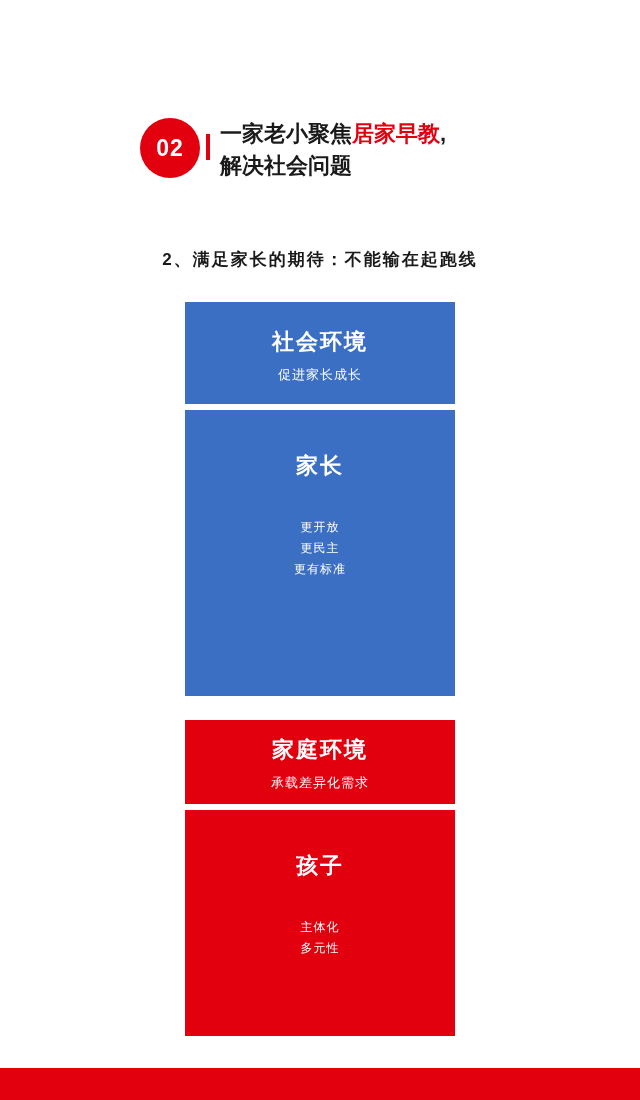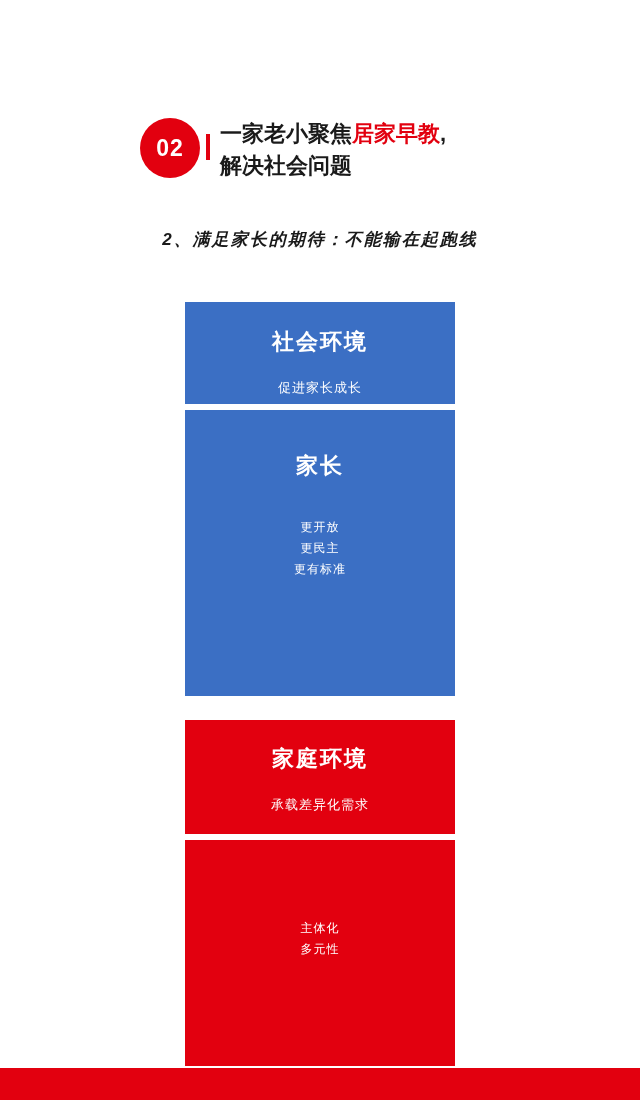--- a/index.html
+++ b/index.html
@@ -56,27 +56,26 @@
   }
   .header-text .hl {
     color: #e2000f;
   }
 
   
   .subtitle {
     position: absolute;
     left: 0;
     right: 0;
-    top: 228px;
+    top: 248px;
     text-align: center;
     font-size: 17px;
     font-weight: bold;
     color: #1a1a1a;
     letter-spacing: 2px;
-    font-style: italic;
   }
 
   
   .stack {
     position: absolute;
     left: 185px;
     top: 302px;
     width: 270px;
   }
   .block {
@@ -87,32 +86,32 @@
     position: relative;
     padding: 0 10px;
   }
   .block.blue { background: #3b6fc4; }
   .block.red  { background: #e2000f; }
 
   .block-gap { height: 6px; background: #ffffff; }
 
   .b-social  { height: 102px; padding-top: 26px; }
   .b-parent  { height: 286px; padding-top: 42px; }
-  .b-family  { height: 114px; padding-top: 25px; }
+  .b-family  { height: 84px; padding-top: 16px; }
   .b-child   { height: 226px; padding-top: 42px; }
 
   .block-title {
     font-size: 22px;
     font-weight: bold;
     letter-spacing: 2px;
     line-height: 1.3;
   }
   .block-sub {
     font-size: 13px;
-    margin-top: 21px;
+    margin-top: 8px;
     letter-spacing: 1px;
     line-height: 1.5;
   }
   .block-list {
     margin-top: 36px;
     font-size: 12px;
     line-height: 1.75;
     letter-spacing: 1px;
   }
   .block-list div { display: block; }
@@ -164,20 +163,21 @@
   <div class="block-gap" style="height:24px"></div>
 
   <div class="block red b-family">
     <div class="block-title">家庭环境</div>
     <div class="block-sub">承载差异化需求</div>
   </div>
 
   <div class="block-gap"></div>
 
   <div class="block red b-child">
+    <div class="block-title">孩子</div>
     <div class="block-list">
       <div>主体化</div>
       <div>多元性</div>
     </div>
   </div>
 
 </div>
 
 <div class="footer-bar"></div>
 

